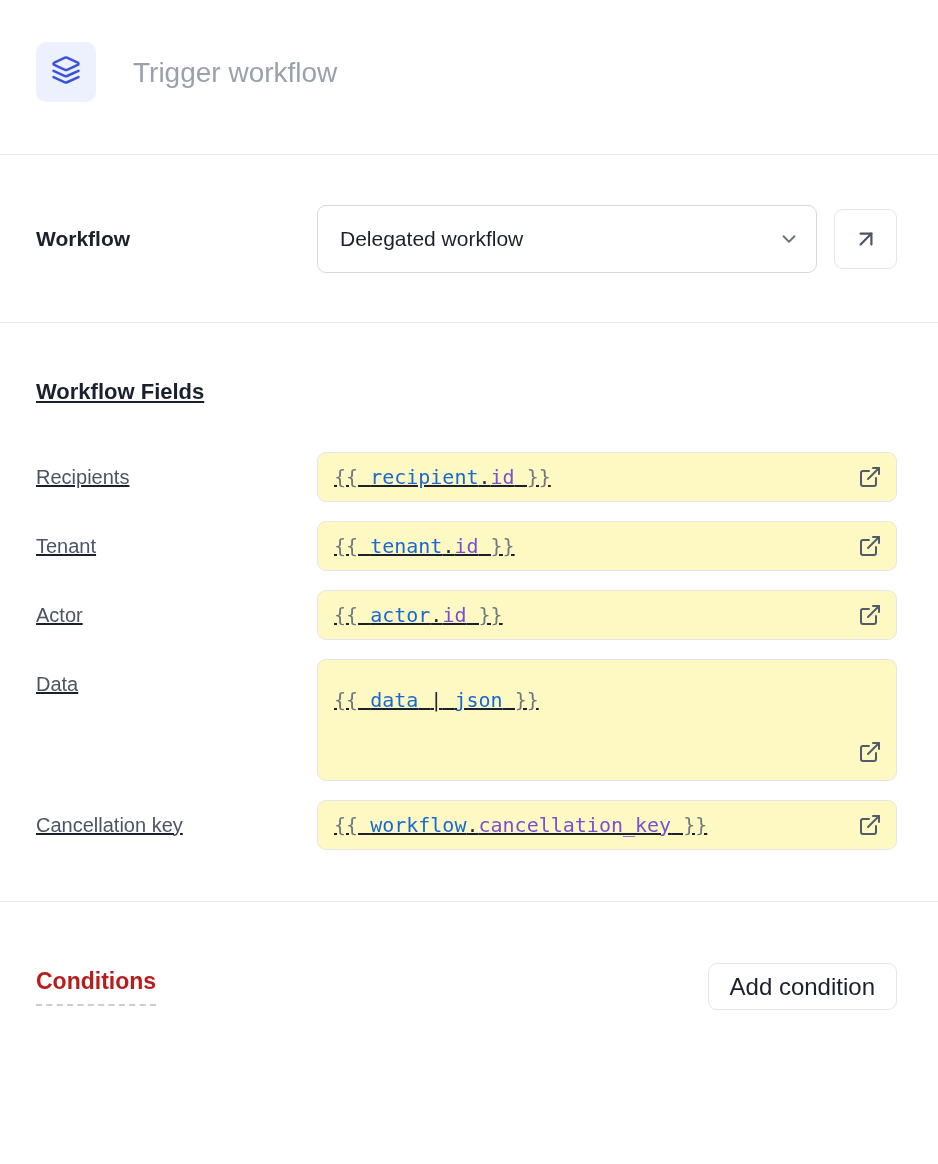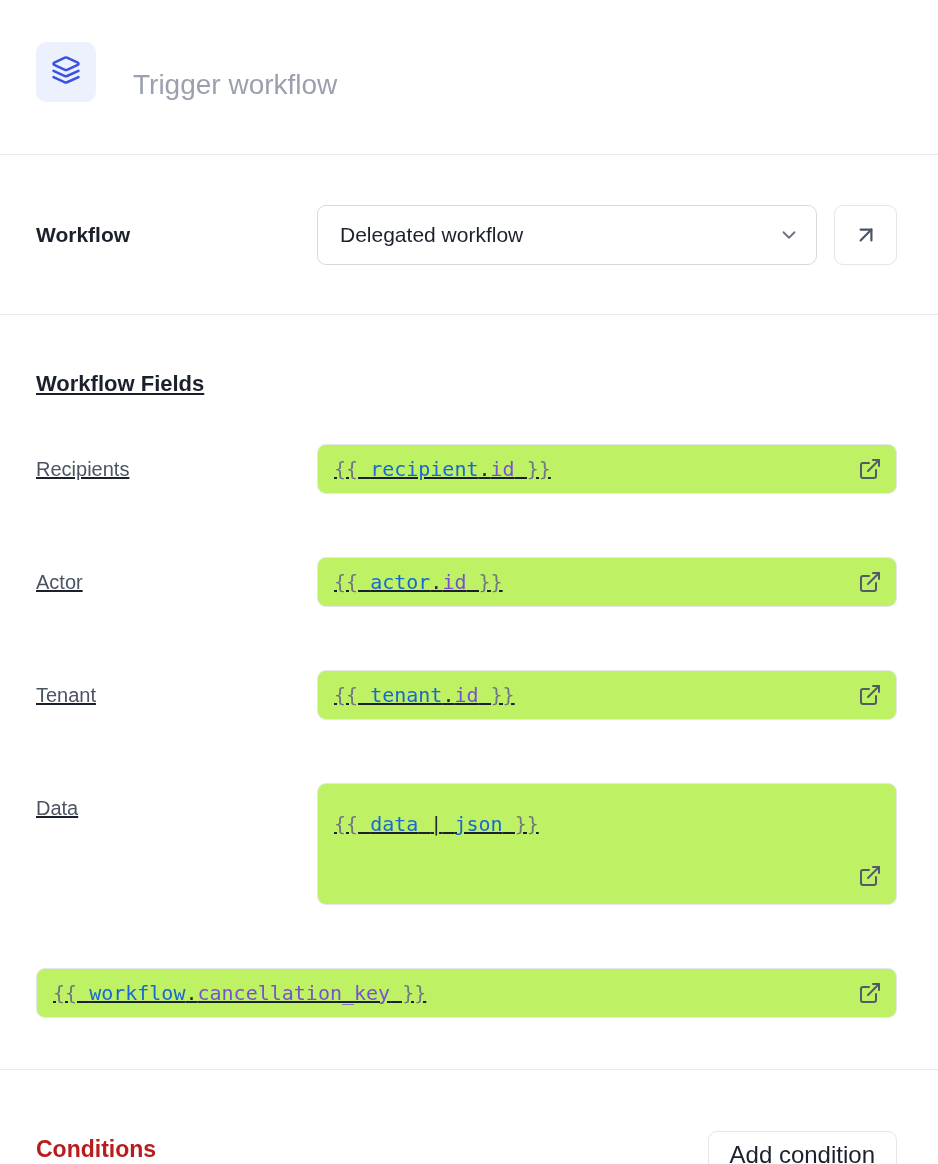--- a/index.html
+++ b/index.html
@@ -2,57 +2,57 @@
 <html><head>
 <meta charset="utf-8">
 <style>
   * { margin:0; padding:0; box-sizing:border-box; }
   html,body { width:938px; height:1164px; background:#ffffff;
     font-family:"Liberation Sans", sans-serif; color:#1b212c; overflow:hidden; }
 
   .panel { width:938px; height:1164px; }
 
   
-  .header { display:flex; align-items:flex-end; padding:42px 41px 0 36px; }
+  .header { display:flex; align-items:center; padding:42px 41px 0 36px; }
   .icon-tile { width:60px; height:60px; border-radius:10px; background:#edf1fe;
     display:flex; align-items:center; justify-content:center; flex:none; }
   .icon-tile svg { width:30px; height:30px; stroke:#3b52e0; }
   .header-text { margin-left:37px; padding-top:2px; }
   .page-title { font-size:28px; line-height:34px; font-weight:500; color:#9aa1ae; }
   .page-subtitle { margin-top:22px; font-size:19px; line-height:24px; color:#8b919d; }
 
   .divider { height:1px; background:#e7e9ec; width:100%; }
   .div1 { margin-top:52px; }
   .div2 { margin-top:49px; }
   .div3 { margin-top:51px; }
 
   
   .workflow-row { display:flex; align-items:center; margin:50px 41px 0 36px; }
   .row-label-strong { width:281px; flex:none; font-size:21px; font-weight:700; color:#1b212c; }
   .select-wrap { flex:1; display:flex; align-items:center; gap:17px; }
-  .select { position:relative; flex:1; height:60px; border:1px solid #d6dade; border-radius:9px;
+  .select { position:relative; flex:1; height:68px; border:1px solid #d6dade; border-radius:9px;
     display:flex; align-items:center; padding:0 52px 0 22px; font-size:21px; color:#1b212c;
     background:#fff; cursor:pointer; }
   .select .chev { position:absolute; right:16px; top:50%; transform:translateY(-50%);
     width:22px; height:22px; stroke:#6a7280; }
   .sq-btn { width:63px; height:60px; flex:none; border:1px solid #e3e6ea; border-radius:9px;
     background:#fff; display:flex; align-items:center; justify-content:center; cursor:pointer; }
   .sq-btn svg { width:26px; height:26px; stroke:#4a5466; }
 
   
   .fields { padding:0 41px 0 36px;text-decoration:underline; }
   .section-heading { margin-top:55px; font-size:22px; line-height:28px; font-weight:700; color:#1b212c; }
-  .rows { margin-top:46px; display:flex; flex-direction:column; gap:63px; }
+  .rows { margin-top:46px; display:flex; flex-direction:column; gap:19px; }
   .field-row { display:flex; align-items:center; }
   .field-row.top { align-items:flex-start; }
   .field-label { width:281px; flex:none; font-size:20px; color:#4b5462; }
   .field-row.top .field-label { padding-top:14px; }
 
   .code-input { position:relative; flex:1; height:50px; border:1px solid #e3e6ea; border-radius:9px;
-    background:#bef264; display:flex; align-items:center; padding:0 48px 0 16px;
+    background:#fef9c3; display:flex; align-items:center; padding:0 48px 0 16px;
     font-family:"DejaVu Sans Mono","Liberation Mono",monospace; font-size:20px; cursor:text; }
   .code-input.tall { height:122px; align-items:flex-start; padding-top:28px; }
   .ext-btn { position:absolute; right:13px; top:50%; transform:translateY(-50%);
     width:26px; height:26px; background:none; border:none; padding:0; cursor:pointer;
     display:flex; align-items:center; justify-content:center; }
   .code-input.tall .ext-btn { top:auto; bottom:15px; transform:none; }
   .ext-btn svg { width:24px; height:24px; stroke:#525b68; }
 
   .tok-brace { color:#6e7781; }
   .tok-var   { color:#1868d3; }
@@ -127,37 +127,37 @@
             <svg viewBox="0 0 24 24">
               <path d="M18 13v6a2 2 0 0 1-2 2H5a2 2 0 0 1-2-2V8a2 2 0 0 1 2-2h6"></path>
               <polyline points="15 3 21 3 21 9"></polyline>
               <line x1="10" y1="14" x2="21" y2="3"></line>
             </svg>
           </button>
         </div>
       </div>
 
       <div class="field-row">
+        <div class="field-label">Tenant</div>
+        <div class="code-input">
+            <span style="white-space: pre;"><span class="tok-brace">{{ </span><span class="tok-var">tenant</span><span class="tok-dot">.</span><span class="tok-prop">id</span><span class="tok-brace"> }}</span></span>
+          <button class="ext-btn">
+            <svg viewBox="0 0 24 24">
+              <path d="M18 13v6a2 2 0 0 1-2 2H5a2 2 0 0 1-2-2V8a2 2 0 0 1 2-2h6"></path>
+              <polyline points="15 3 21 3 21 9"></polyline>
+              <line x1="10" y1="14" x2="21" y2="3"></line>
+            </svg>
+          </button>
+        </div>
+      </div>
+
+      <div class="field-row">
         <div class="field-label">Actor</div>
         <div class="code-input">
             <span style="white-space: pre;"><span class="tok-brace">{{ </span><span class="tok-var">actor</span><span class="tok-dot">.</span><span class="tok-prop">id</span><span class="tok-brace"> }}</span></span>
-          <button class="ext-btn">
-            <svg viewBox="0 0 24 24">
-              <path d="M18 13v6a2 2 0 0 1-2 2H5a2 2 0 0 1-2-2V8a2 2 0 0 1 2-2h6"></path>
-              <polyline points="15 3 21 3 21 9"></polyline>
-              <line x1="10" y1="14" x2="21" y2="3"></line>
-            </svg>
-          </button>
-        </div>
-      </div>
-
-      <div class="field-row">
-        <div class="field-label">Tenant</div>
-        <div class="code-input">
-            <span style="white-space: pre;"><span class="tok-brace">{{ </span><span class="tok-var">tenant</span><span class="tok-dot">.</span><span class="tok-prop">id</span><span class="tok-brace"> }}</span></span>
           <button class="ext-btn">
             <svg viewBox="0 0 24 24">
               <path d="M18 13v6a2 2 0 0 1-2 2H5a2 2 0 0 1-2-2V8a2 2 0 0 1 2-2h6"></path>
               <polyline points="15 3 21 3 21 9"></polyline>
               <line x1="10" y1="14" x2="21" y2="3"></line>
             </svg>
           </button>
         </div>
       </div>
 
@@ -169,20 +169,21 @@
             <svg viewBox="0 0 24 24">
               <path d="M18 13v6a2 2 0 0 1-2 2H5a2 2 0 0 1-2-2V8a2 2 0 0 1 2-2h6"></path>
               <polyline points="15 3 21 3 21 9"></polyline>
               <line x1="10" y1="14" x2="21" y2="3"></line>
             </svg>
           </button>
         </div>
       </div>
 
       <div class="field-row">
+        <div class="field-label">Cancellation key</div>
         <div class="code-input">
             <span style="white-space: pre;"><span class="tok-brace">{{ </span><span class="tok-var">workflow</span><span class="tok-dot">.</span><span class="tok-prop">cancellation_key</span><span class="tok-brace"> }}</span></span>
           <button class="ext-btn">
             <svg viewBox="0 0 24 24">
               <path d="M18 13v6a2 2 0 0 1-2 2H5a2 2 0 0 1-2-2V8a2 2 0 0 1 2-2h6"></path>
               <polyline points="15 3 21 3 21 9"></polyline>
               <line x1="10" y1="14" x2="21" y2="3"></line>
             </svg>
           </button>
         </div>

